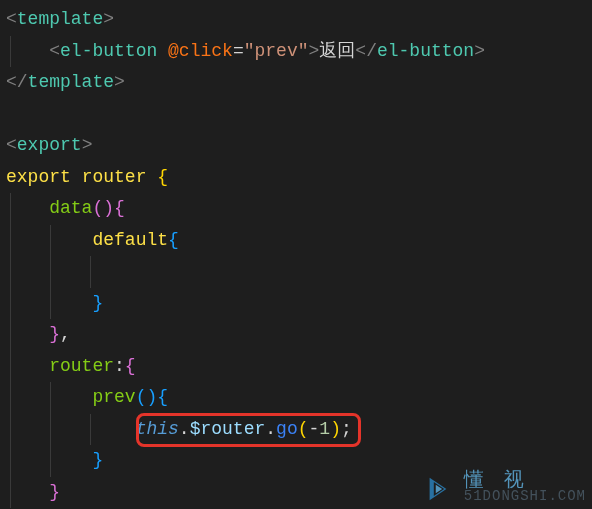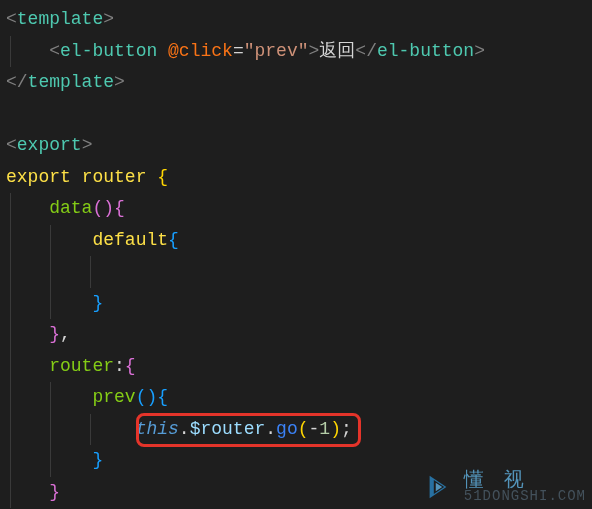--- a/index.html
+++ b/index.html
@@ -56,21 +56,21 @@
     border-radius: 8px;
     position: absolute;
     pointer-events: none;
   }
 
   .watermark {
     position: absolute;
     right: 6px;
     bottom: 6px;
     display: flex;
-    align-items: center;
+    align-items: flex-end;
     gap: 12px;
     opacity: 0.85;
     pointer-events: none;
   }
   .watermark .logo {
     width: 28px; height: 28px;
     position: relative;
   }
   .watermark .logo svg { width: 28px; height: 28px; display:block; }
   .watermark .t1 { color: #5da9d6; font-size: 20px; font-weight: 500; letter-spacing: 4px; }

